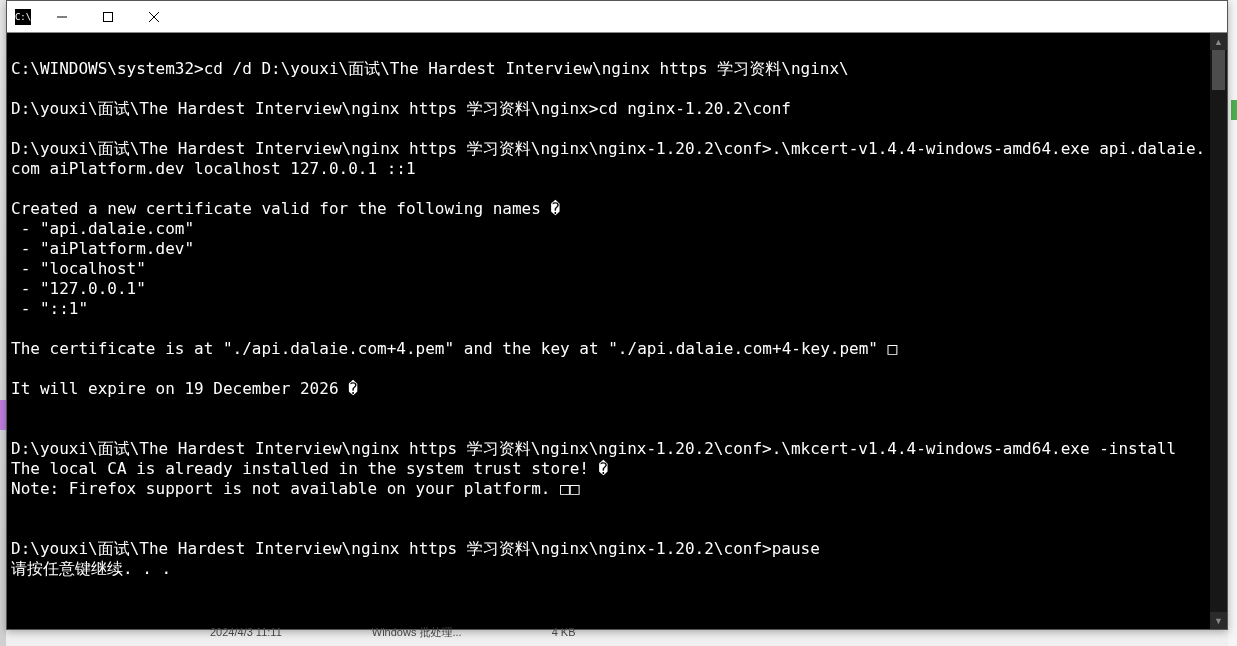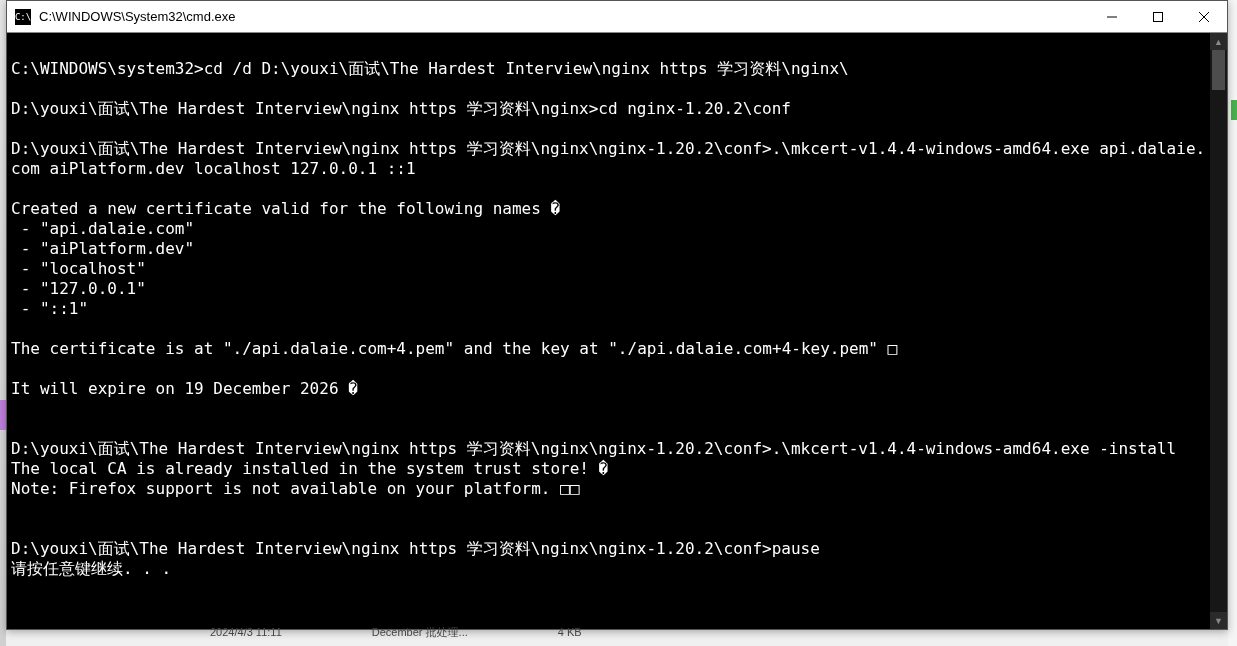--- a/index.html
+++ b/index.html
@@ -169,21 +169,20 @@
 <div class="left-edge">
     <div class="accent"></div>
   </div>
 <div class="right-edge">
     <div class="accent"></div>
   </div>
 
 <div class="window">
   <div class="titlebar">
     <div class="titlebar-icon">C:\</div>
-    <div class="titlebar-title">C:\WINDOWS\System32\cmd.exe</div>
     <div class="titlebar-controls">
       <div class="titlebar-btn">
         <svg viewBox="0 0 10 10">
             <line x1="0" y1="5" x2="10" y2="5" stroke="currentColor" stroke-width="1"></line>
           </svg>
       </div>
       <div class="titlebar-btn">
         <svg viewBox="0 0 10 10">
             <rect x="0.5" y="0.5" width="9" height="9" fill="none" stroke="currentColor" stroke-width="1"></rect>
           </svg>
@@ -228,15 +227,15 @@
       <div class="scrollbar-track">
         <div class="scrollbar-thumb"></div>
       </div>
       <div class="scrollbar-arrow down">▼</div>
     </div>
   </div>
 </div>
 
 <div class="bottom-strip">
   <span class="bs1">2024/4/3 11:11</span>
-  <span>December 批处理...</span>
+  <span>Windows 批处理...</span>
   <span>4 KB</span>
 </div>
 
 </body></html>

